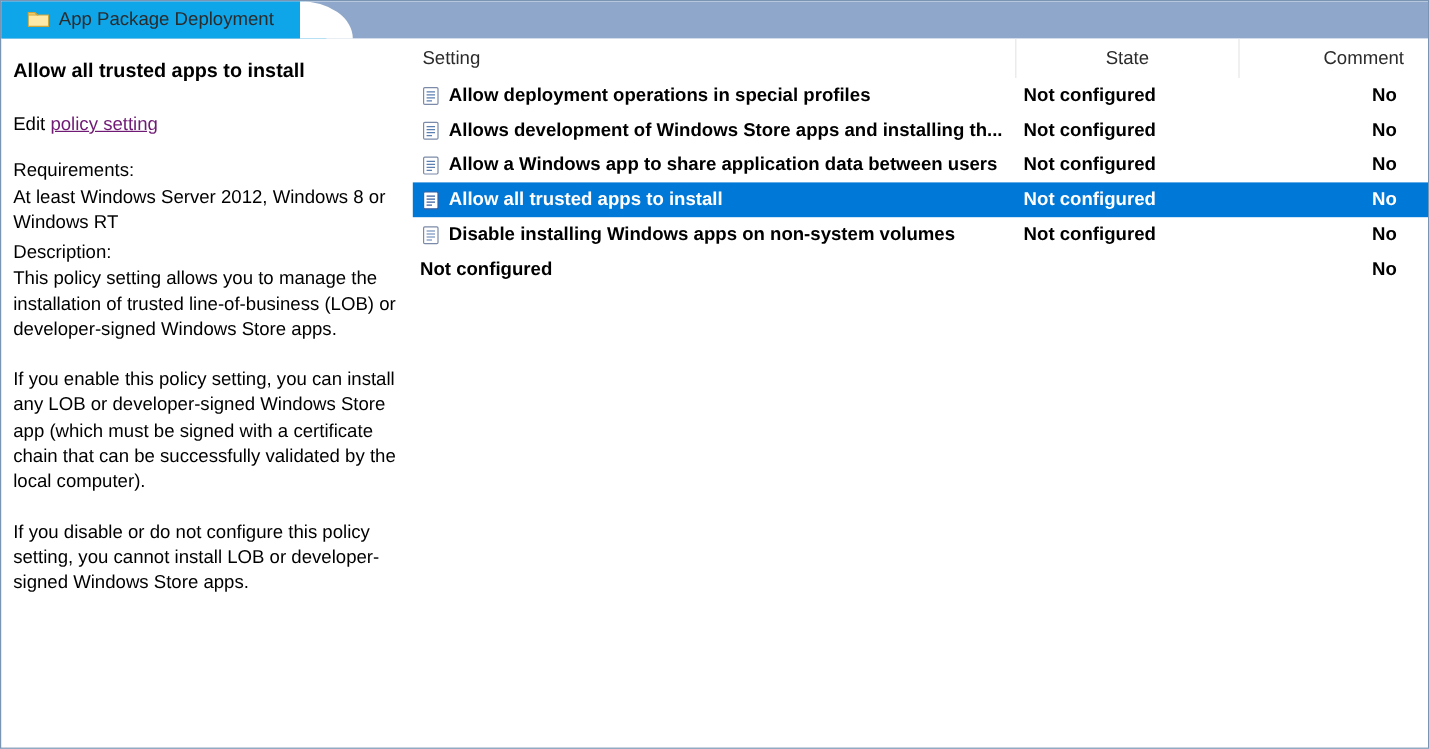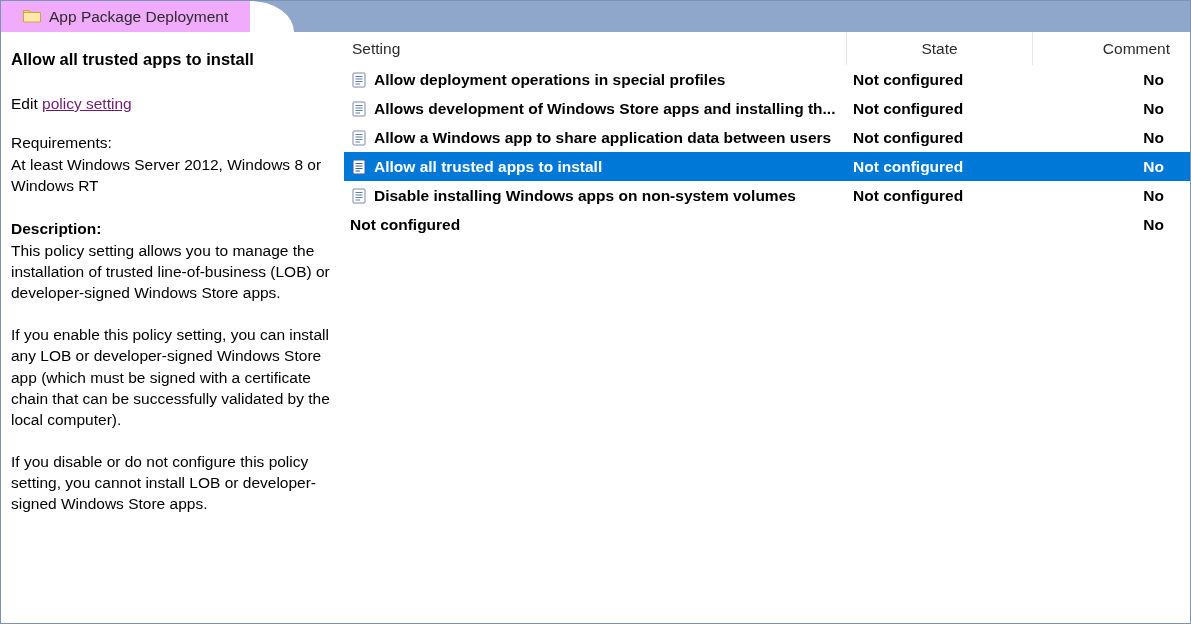--- a/index.html
+++ b/index.html
@@ -22,21 +22,21 @@
   }
   .titlebar-band {
     position: absolute;
     top: 0; left: 0; right: 0; height: 31px;
     background: #8fa7ca;
   }
   .title-tab {
     position: absolute;
     left: 0; top: 0;
     height: 31px;
-    background: #f0abfc;
+    background: #0ea5e9;
     padding: 0 44px 0 48px;
     display: flex;
     align-items: center;
     gap: 8px;
     font-size: 15.5px;
     color: #2b2b2b;
     border-top-right-radius: 22px 31px;
   }
   .title-tab::after{
     content:"";
@@ -69,21 +69,21 @@
     font-size: 16.5px;
     margin-bottom: 22px;
   }
   .left-pane .edit-line { margin-bottom: 18px; }
   .left-pane a.policy-link {
     color: #701a75;
     text-decoration: underline;
     cursor: pointer;
   }
   .left-pane .req-label { margin-top: 6px; }
-  .left-pane .desc-label { margin-top: 22px; font-weight: bold; }
+  .left-pane .desc-label { margin-top: 4px; }
   .left-pane p { margin: 0; }
   .left-pane .para { margin-top: 20px; }
 
   .right-pane {
     flex: 1;
     position: relative;
     font-size: 15.5px;
   }
   .cols-header {
     display: flex;

